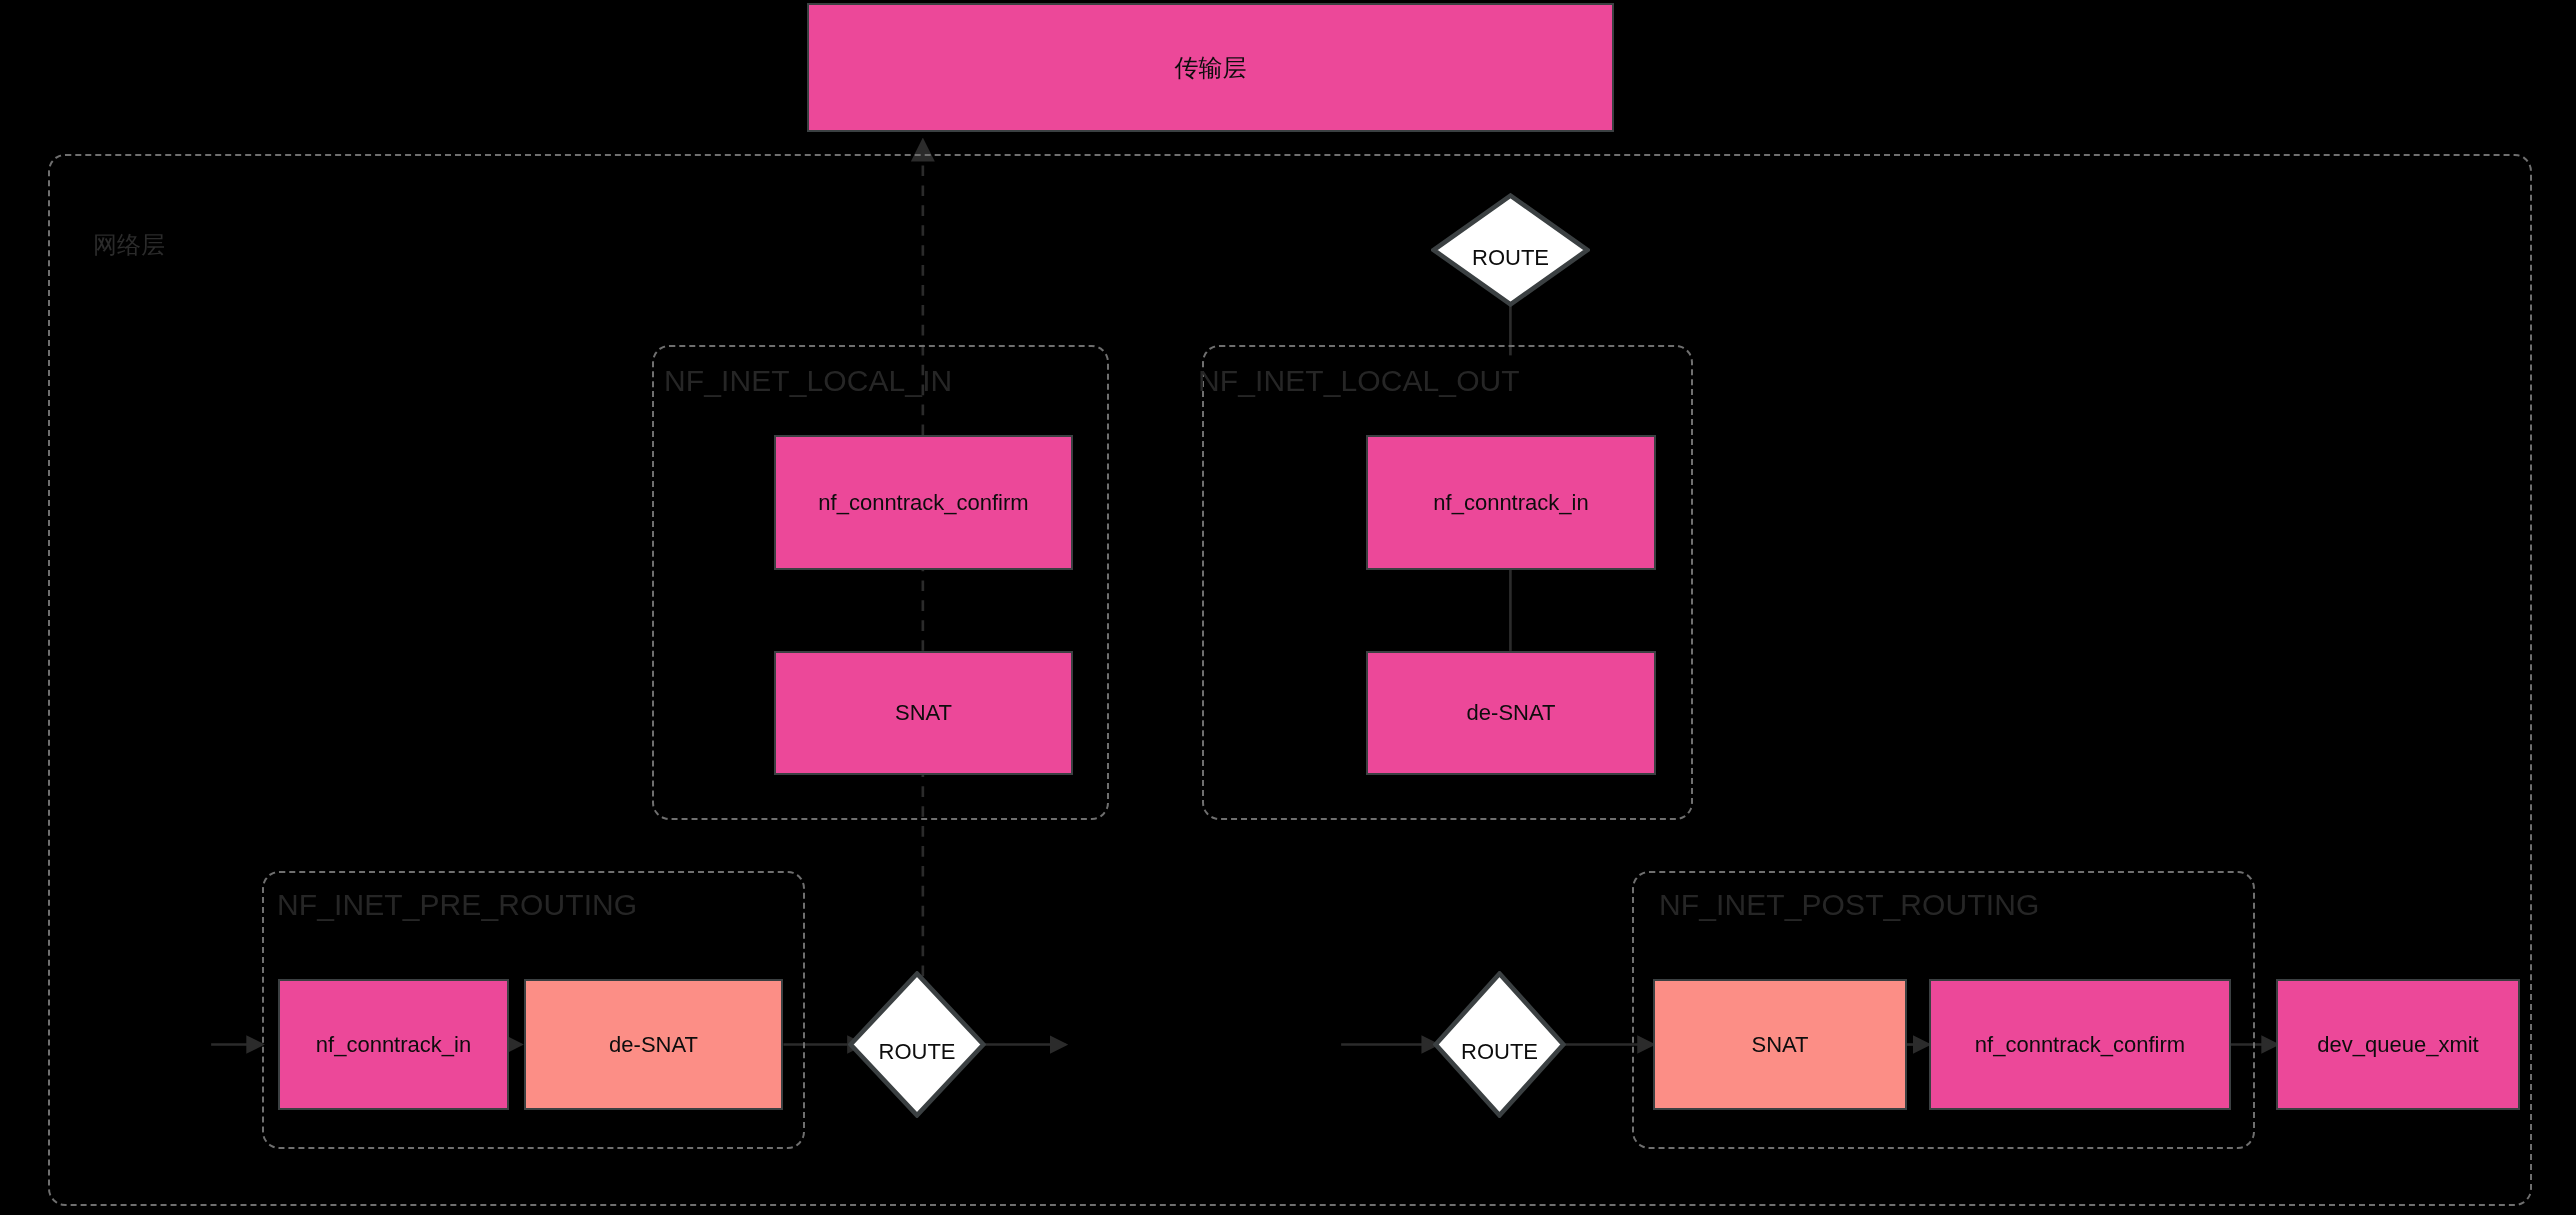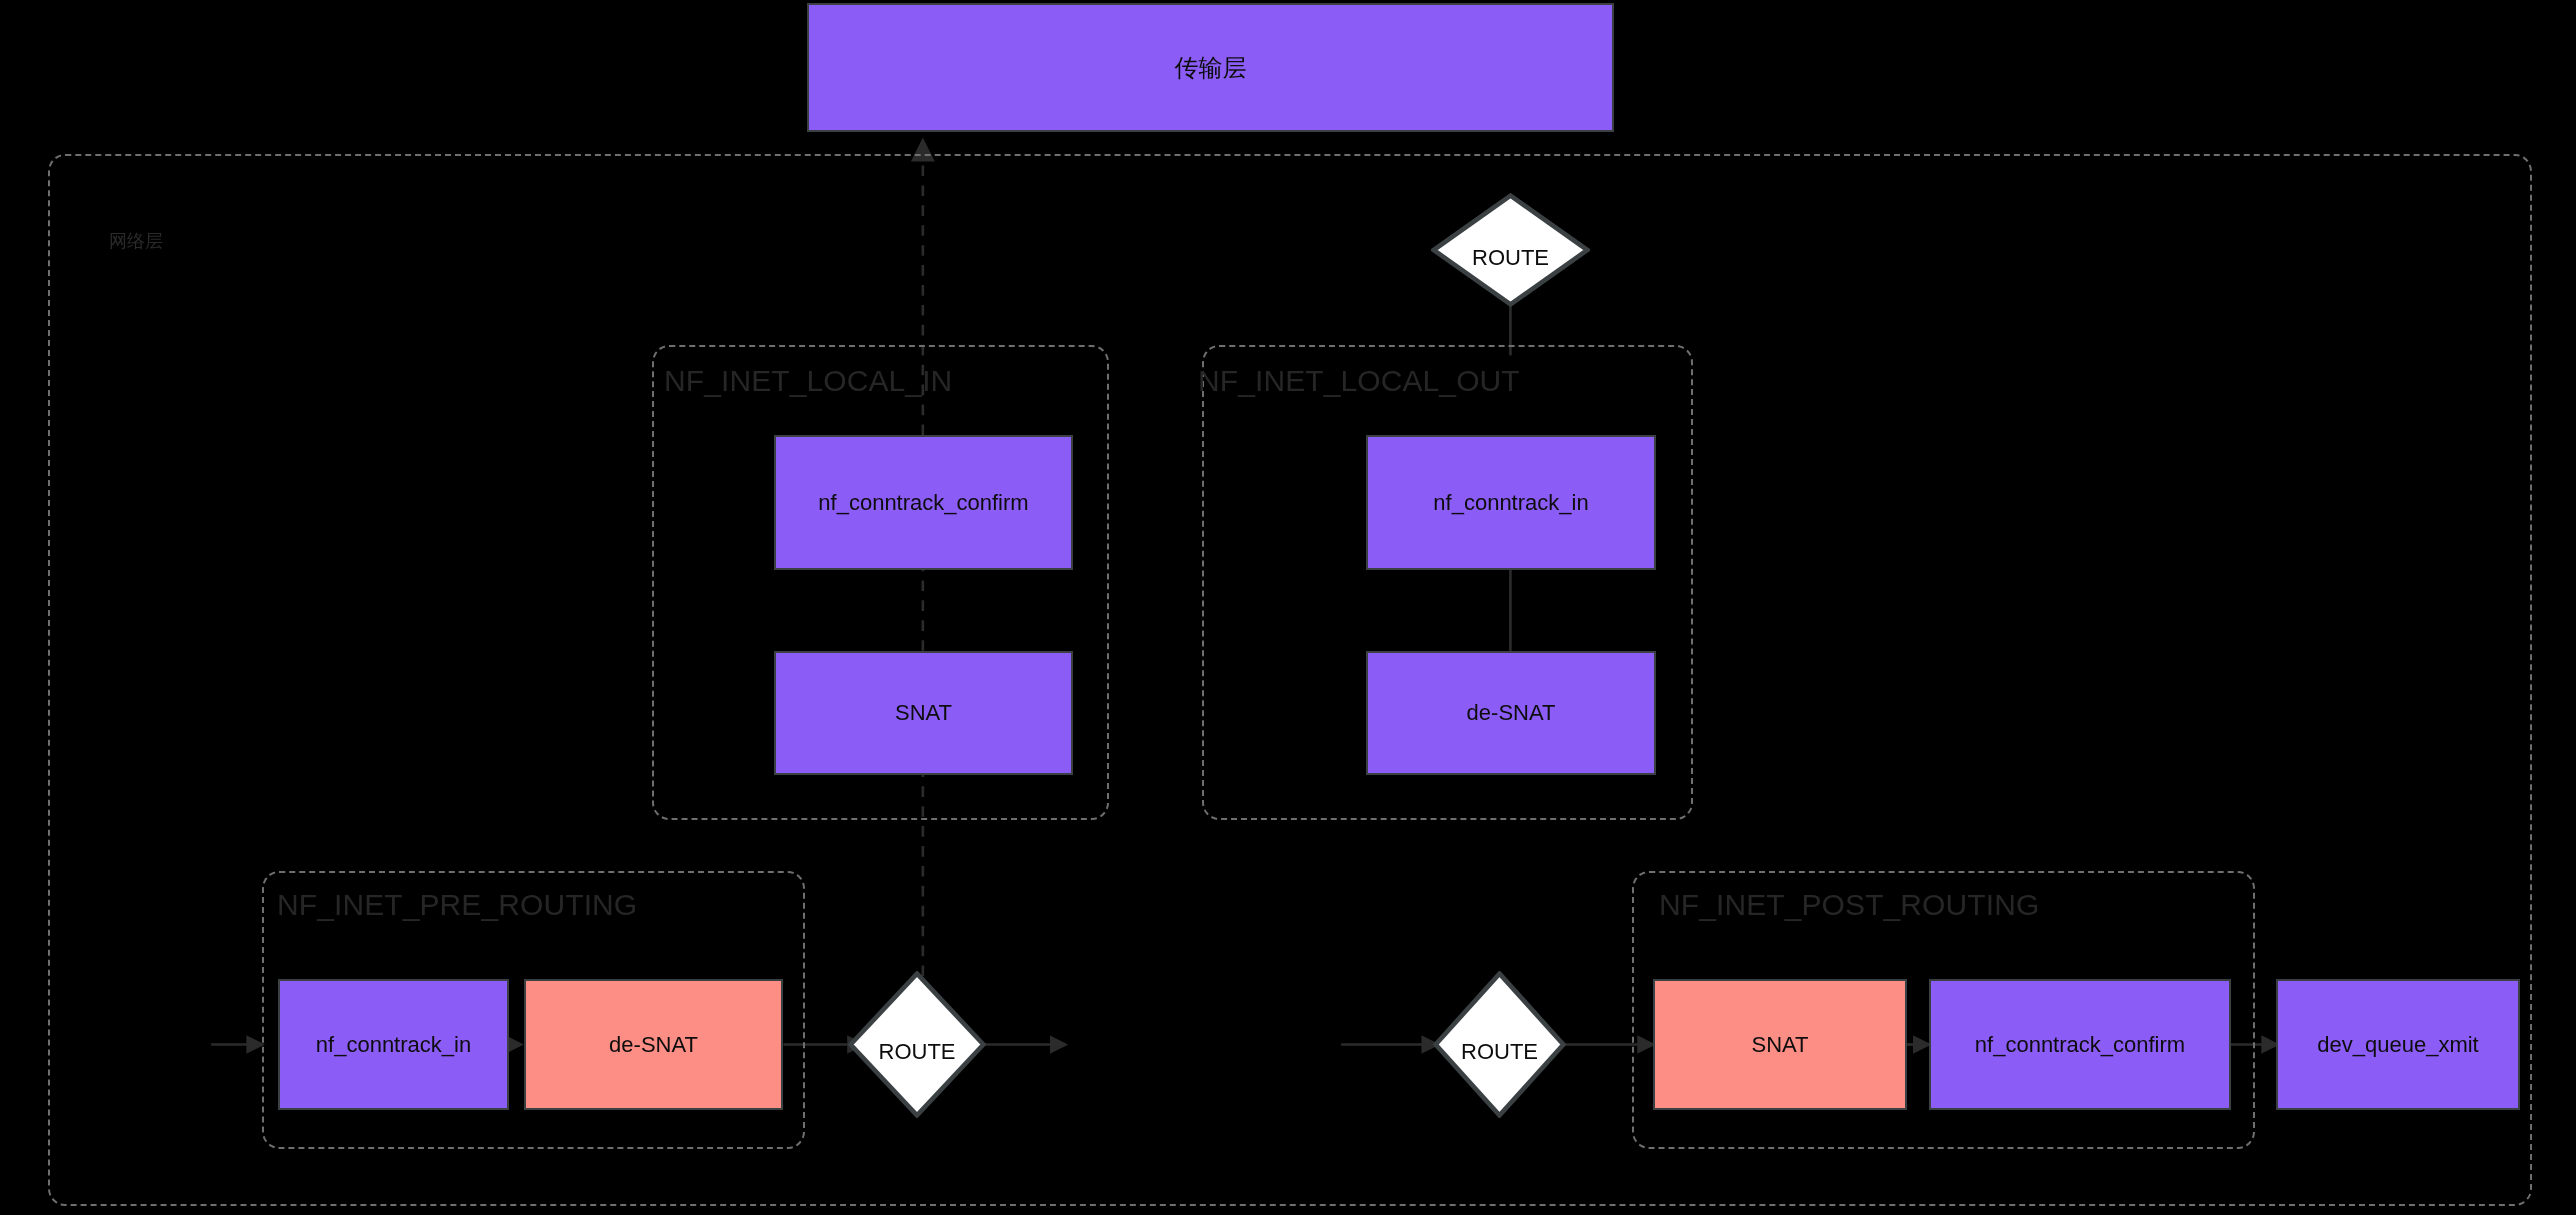--- a/index.html
+++ b/index.html
@@ -6,21 +6,21 @@
   #stage{
     position:relative;
     width:2576px;height:1216px;
     background:#000;
     font-family:"Liberation Sans","DejaVu Sans",sans-serif;
     overflow:hidden;
   }
   
   .node{
     position:absolute;
-    background:#8b5cf6;
+    background:#ec4899;
     border:2.7px solid #3b4042;
     box-sizing:border-box;
     display:flex;align-items:center;justify-content:center;
     text-align:center;
     color:#0d0d0d;
     font-size:22px;
     line-height:1.15;
     padding:0 4px;
     word-break:break-word;
   }
@@ -38,23 +38,22 @@
   .group-label{
     position:absolute;
     color:#262626;
     font-size:30px;
     white-space:nowrap;
     letter-spacing:0.1px;
   }
   .layer-label{
     position:absolute;
     color:#2b2b2b;
-    font-size:18px;
+    font-size:24px;
     white-space:nowrap;
-    margin-left:16px;
   }
 
   
   .diamond{
     position:absolute;
     display:flex;align-items:center;justify-content:center;
   }
   .diamond svg{position:absolute;inset:0;width:100%;height:100%;}
   .diamond .dlabel{
     position:relative;

